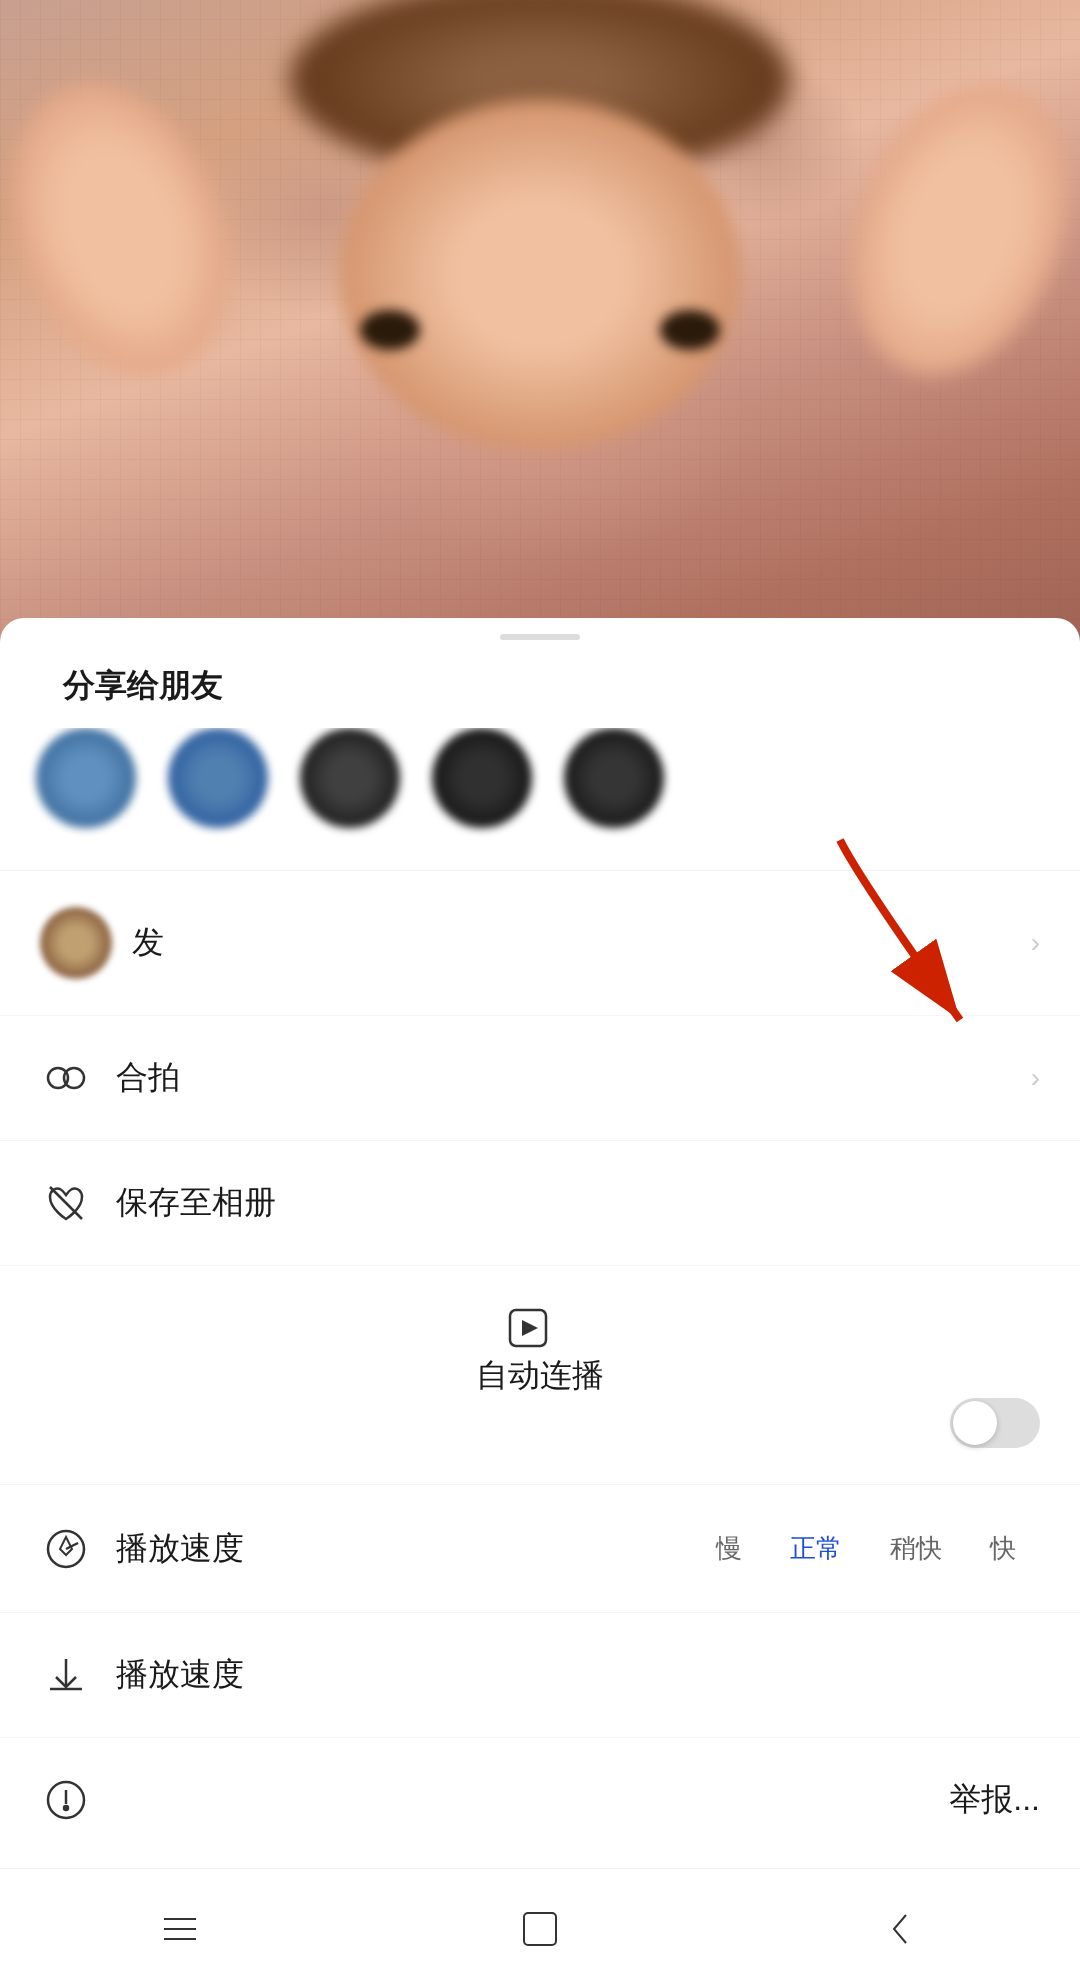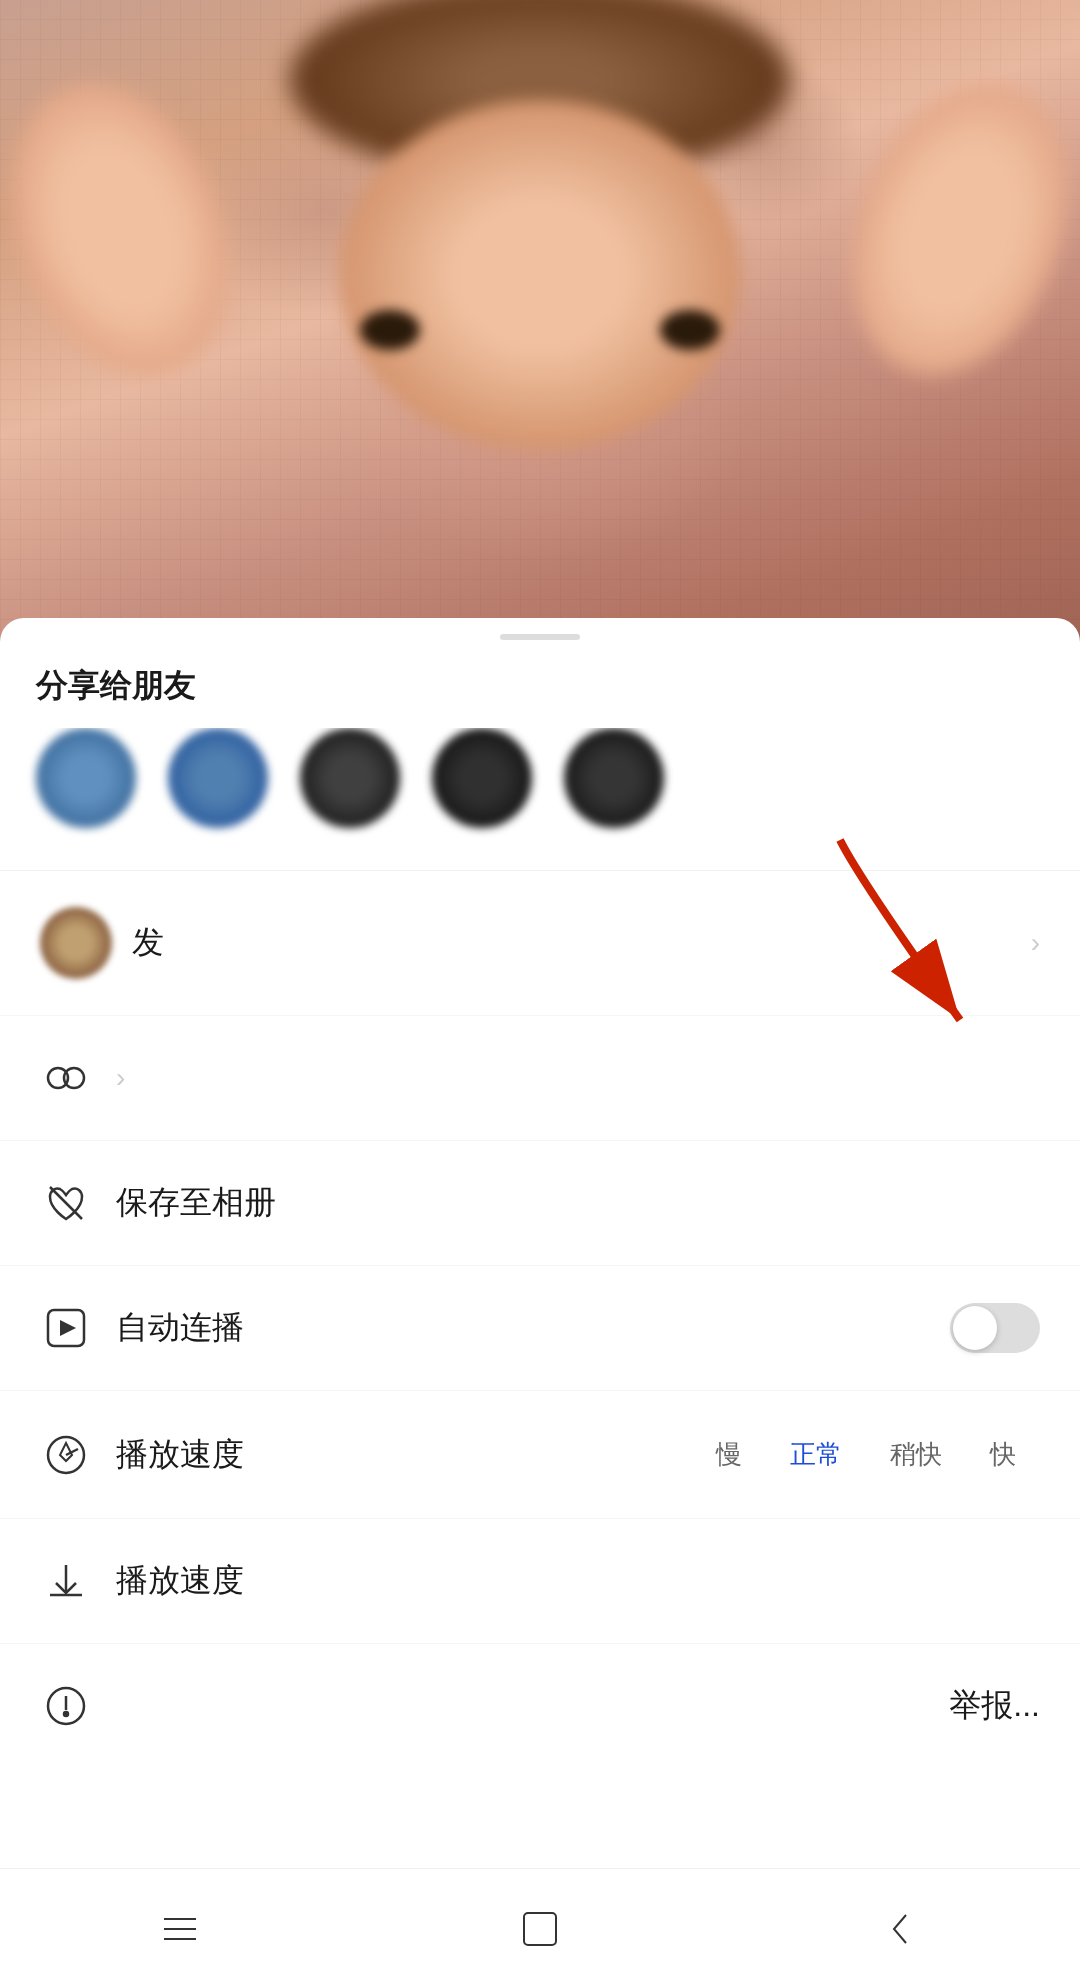--- a/index.html
+++ b/index.html
@@ -124,20 +124,21 @@
       background: #ddd;
       border-radius: 3px;
       margin: 16px auto 0;
     }
 
     .section-title {
       font-size: 32px;
       font-weight: 600;
       color: #1a1a1a;
       padding: 24px 36px 20px;
+      margin-left: 27px;
     }
 
     
     .friends-row {
       display: flex;
       gap: 32px;
       padding: 0 36px 32px;
       overflow-x: auto;
       scrollbar-width: none;
     }
@@ -377,34 +378,35 @@
     <span class="menu-chevron">›</span>
   </div>
 
   <div class="menu-row">
     <div class="menu-icon">
       <svg viewBox="0 0 44 44" fill="none" stroke="#333" stroke-width="2.5">
         <circle cx="14" cy="22" r="10"></circle>
         <circle cx="30" cy="22" r="10"></circle>
       </svg>
     </div>
+    <span class="menu-label">合拍</span>
     <span class="menu-chevron">›</span>
   </div>
 
   <div class="menu-row">
     <div class="menu-icon">
       <svg viewBox="0 0 44 44" fill="none" stroke="#333" stroke-width="2.5">
         <path d="M22 38 C22 38 6 28 6 16 C6 10 11 6 16 8 C18 9 20 11 22 14 C24 11 26 9 28 8 C33 6 38 10 38 16 C38 28 22 38 22 38Z"></path>
         <line x1="6" y1="6" x2="38" y2="38" stroke="#333" stroke-width="2.5"></line>
       </svg>
     </div>
     <span class="menu-label">保存至相册</span>
   </div>
 
-  <div class="menu-row" style="position:relative;">
+  <div class="menu-row" style="position:relative;flex-direction:column;">
     <div class="menu-icon">
       <svg viewBox="0 0 44 44" fill="none" stroke="#333" stroke-width="2.5">
         <rect x="4" y="4" width="36" height="36" rx="6"></rect>
         <polygon points="16,14 32,22 16,30" fill="#333" stroke="none"></polygon>
       </svg>
     </div>
     <span class="menu-label">自动连播</span>
     <div class="toggle-switch">
       <div class="toggle-knob"></div>
     </div>

